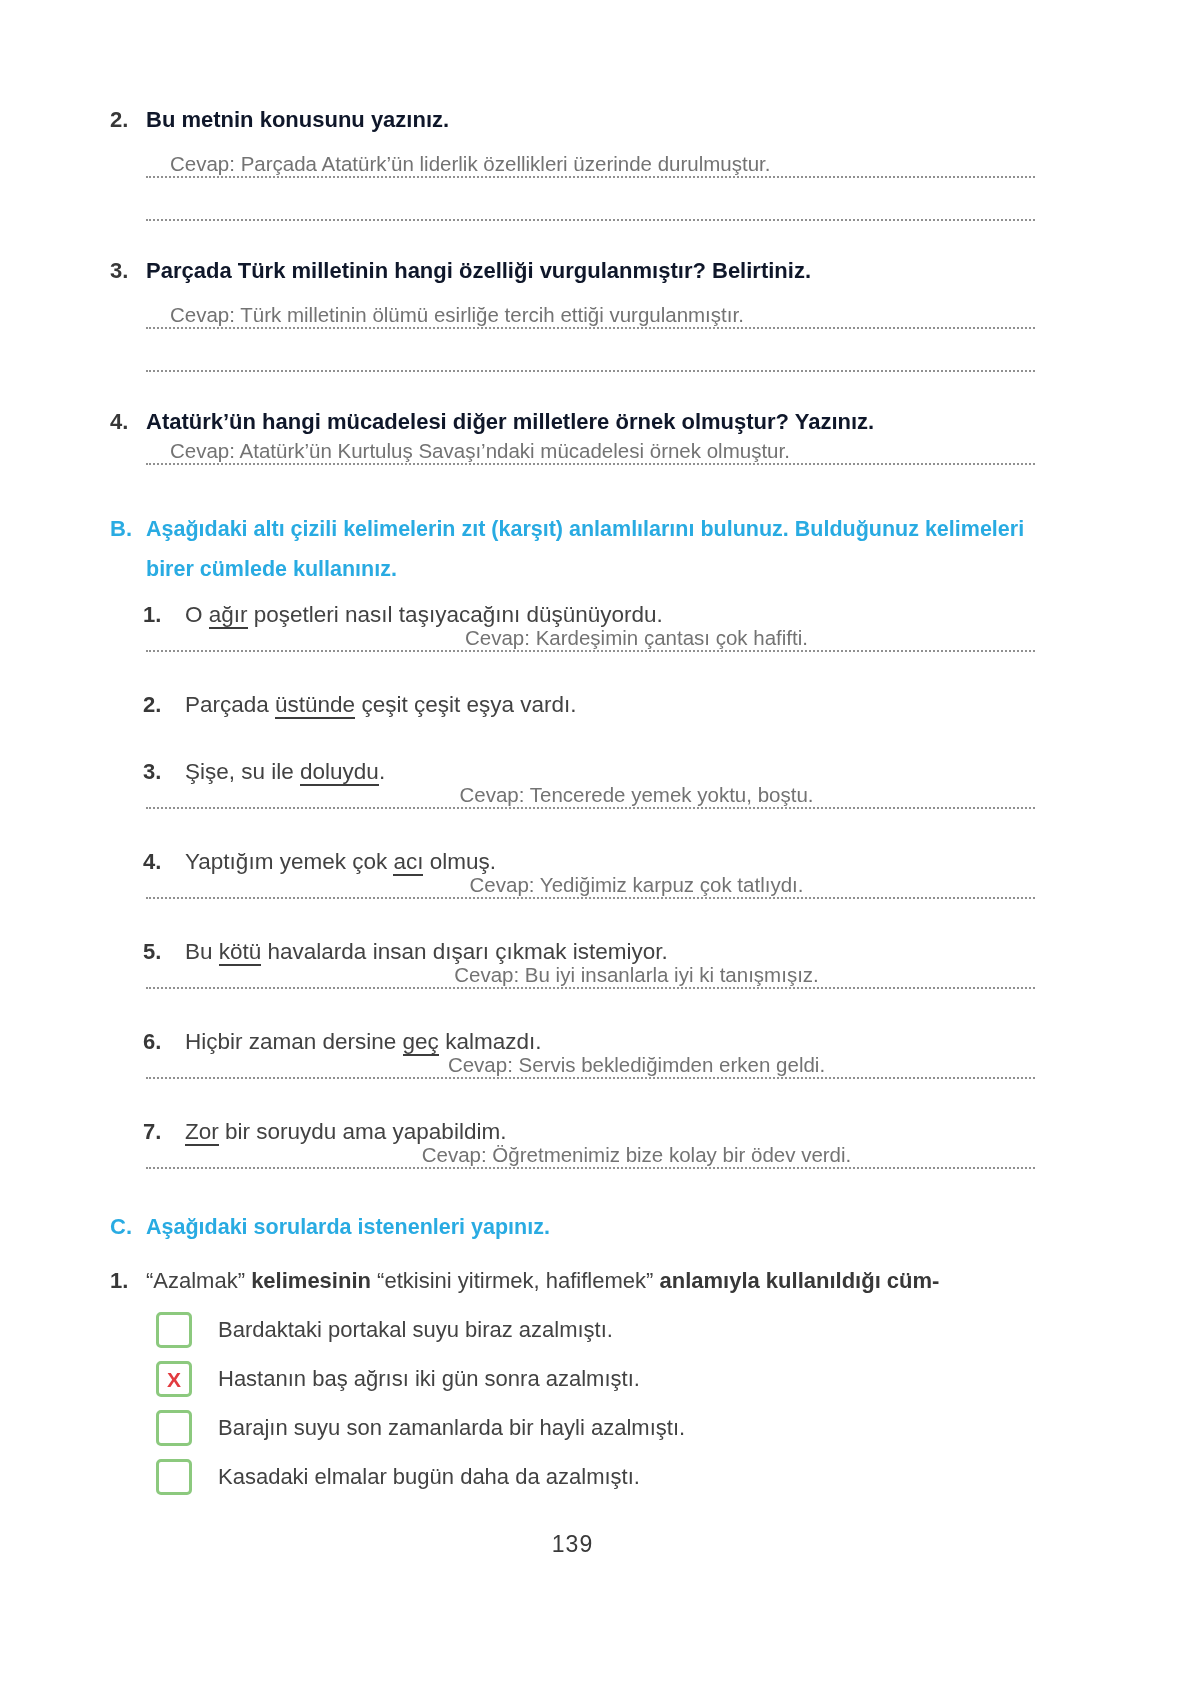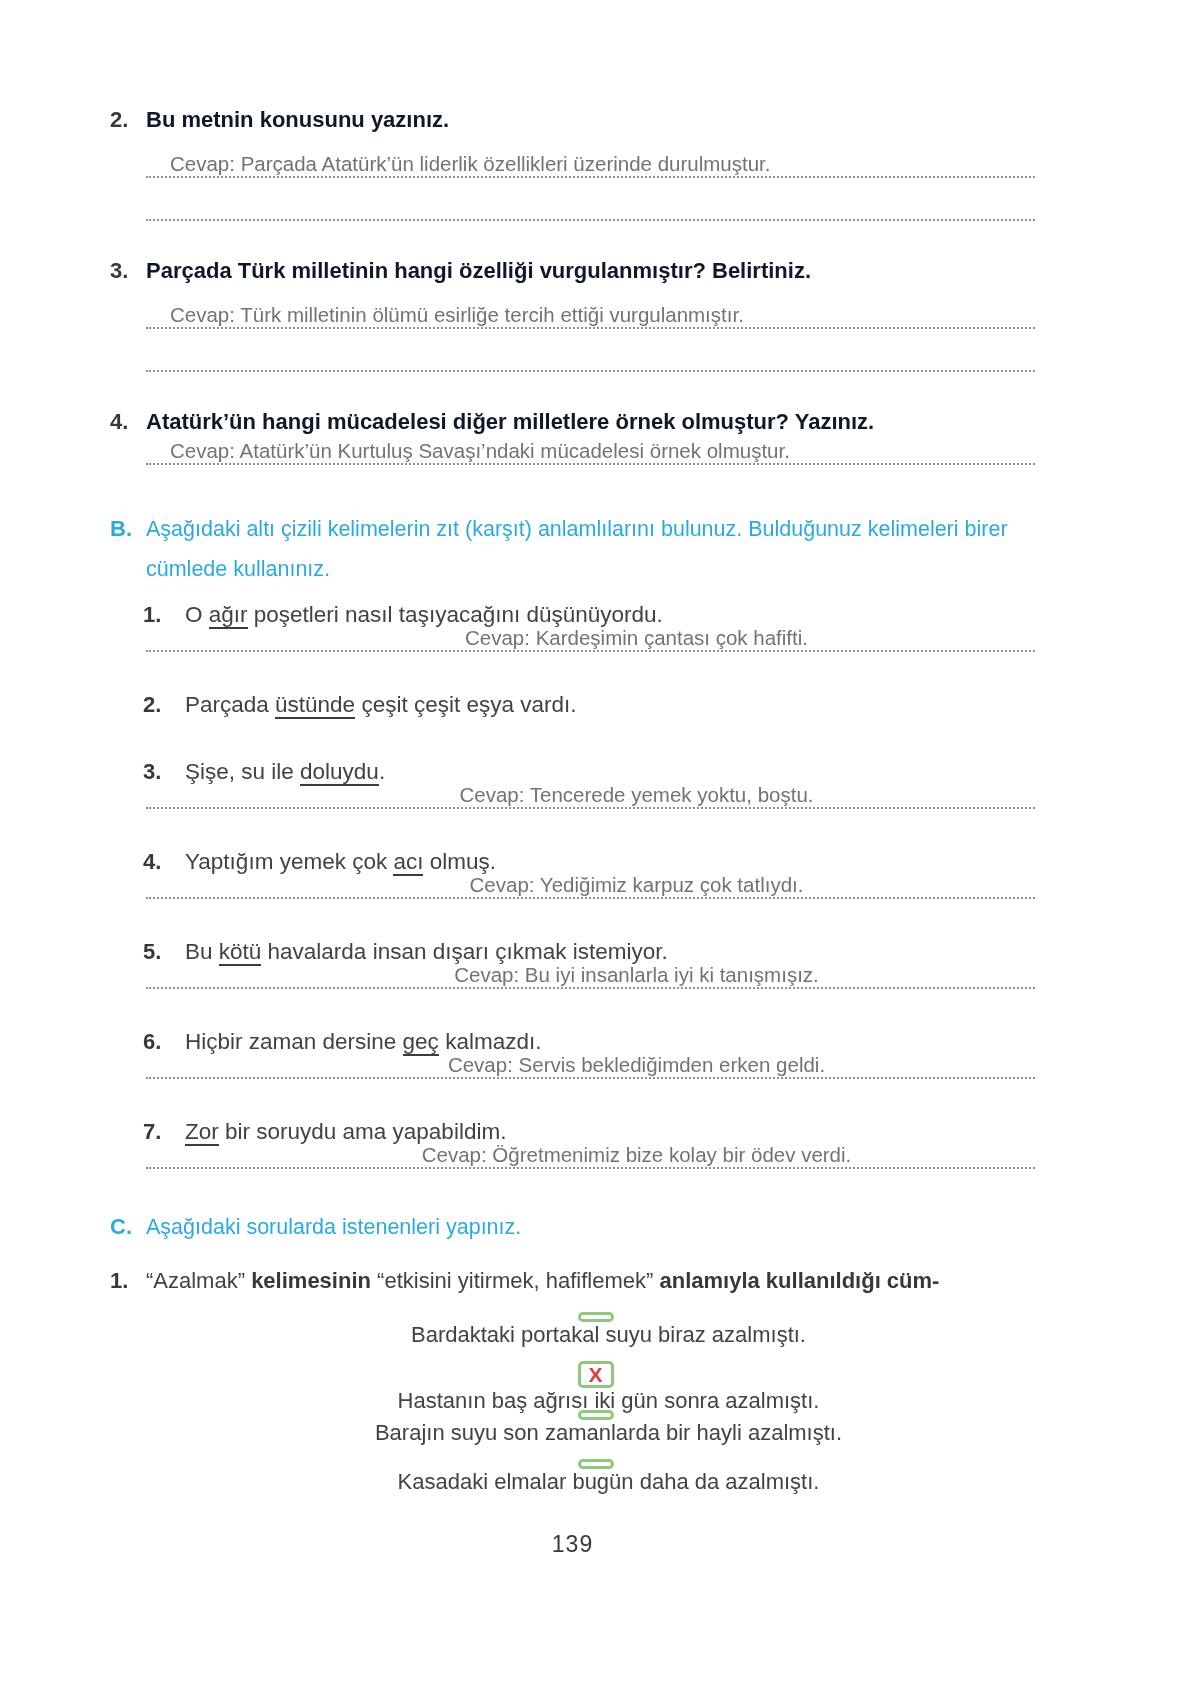--- a/index.html
+++ b/index.html
@@ -15,42 +15,42 @@
   .answer-wrap.item{height:23px;}
   .answer{font-size:20.5px;line-height:24px;color:#737373;padding-left:24px;white-space:nowrap;}
   .answer.indent{padding-left:92px;}
   .dline.empty{margin-left:36px;width:889px;height:0;border-bottom:2px dotted #909090;margin-top:41px;}
   .qblock{margin-top:36px;}
   .qblock:first-child{margin-top:0;}
 
   
   .sechead{display:flex;align-items:flex-start;margin-top:44px;}
   .secletter{flex:0 0 36px;font-weight:700;font-size:22px;line-height:40px;color:#29abe2;}
-  .sectitle{font-weight:400;font-size:21.5px;line-height:40px;color:#29abe2;width:900px;}
+  .sectitle{font-weight:700;font-size:21.5px;line-height:40px;color:#29abe2;width:900px;}
   .sechead.single .secletter,.sechead.single .sectitle{line-height:28px;}
 
   
   .bitem{margin-left:33px;margin-top:39px;}
   .bitem.first{margin-top:12px;}
   .brow{display:flex;align-items:flex-start;}
   .bnum{flex:0 0 42px;font-weight:700;font-size:22px;line-height:28px;color:#383838;}
   .bsent{font-size:22.5px;line-height:28px;color:#424242;}
   .u{border-bottom:2.5px solid #3c3c3c;padding-bottom:0;}
   .bitem .answer-wrap{margin-left:3px;width:889px;justify-content:center;}
 
   
   .citem{margin-left:0;margin-top:22px;display:flex;}
   .cnum{flex:0 0 36px;font-weight:700;font-size:22px;line-height:36px;color:#383838;}
   .ctext{font-size:22px;line-height:36px;color:#424242;width:889px;}
   .ctext .b{font-weight:700;color:#383838;}
   .cline2{font-weight:700;color:#383838;}
 
   
   .opts{margin-left:46px;margin-top:8px;}
-  .opt{display:flex;align-items:center;height:36px;margin-top:13px;flex-direction:column;}
+  .opt{display:flex;align-items:center;height:36px;margin-top:13px;}
   .cbox{width:30px;height:30px;border:3px solid #8cc97e;border-radius:5px;display:flex;align-items:center;justify-content:center;background:#fff;}
   .cmark{color:#e23b40;font-weight:700;font-size:21px;line-height:21px;}
   .olabel{font-size:22px;color:#424242;margin-left:26px;}
 
   .pagenum{margin-top:36px;text-align:center;font-size:23px;color:#3a3a3a;letter-spacing:1px;}
 </style>
 </head>
 <body>
 
 <div class="content">

